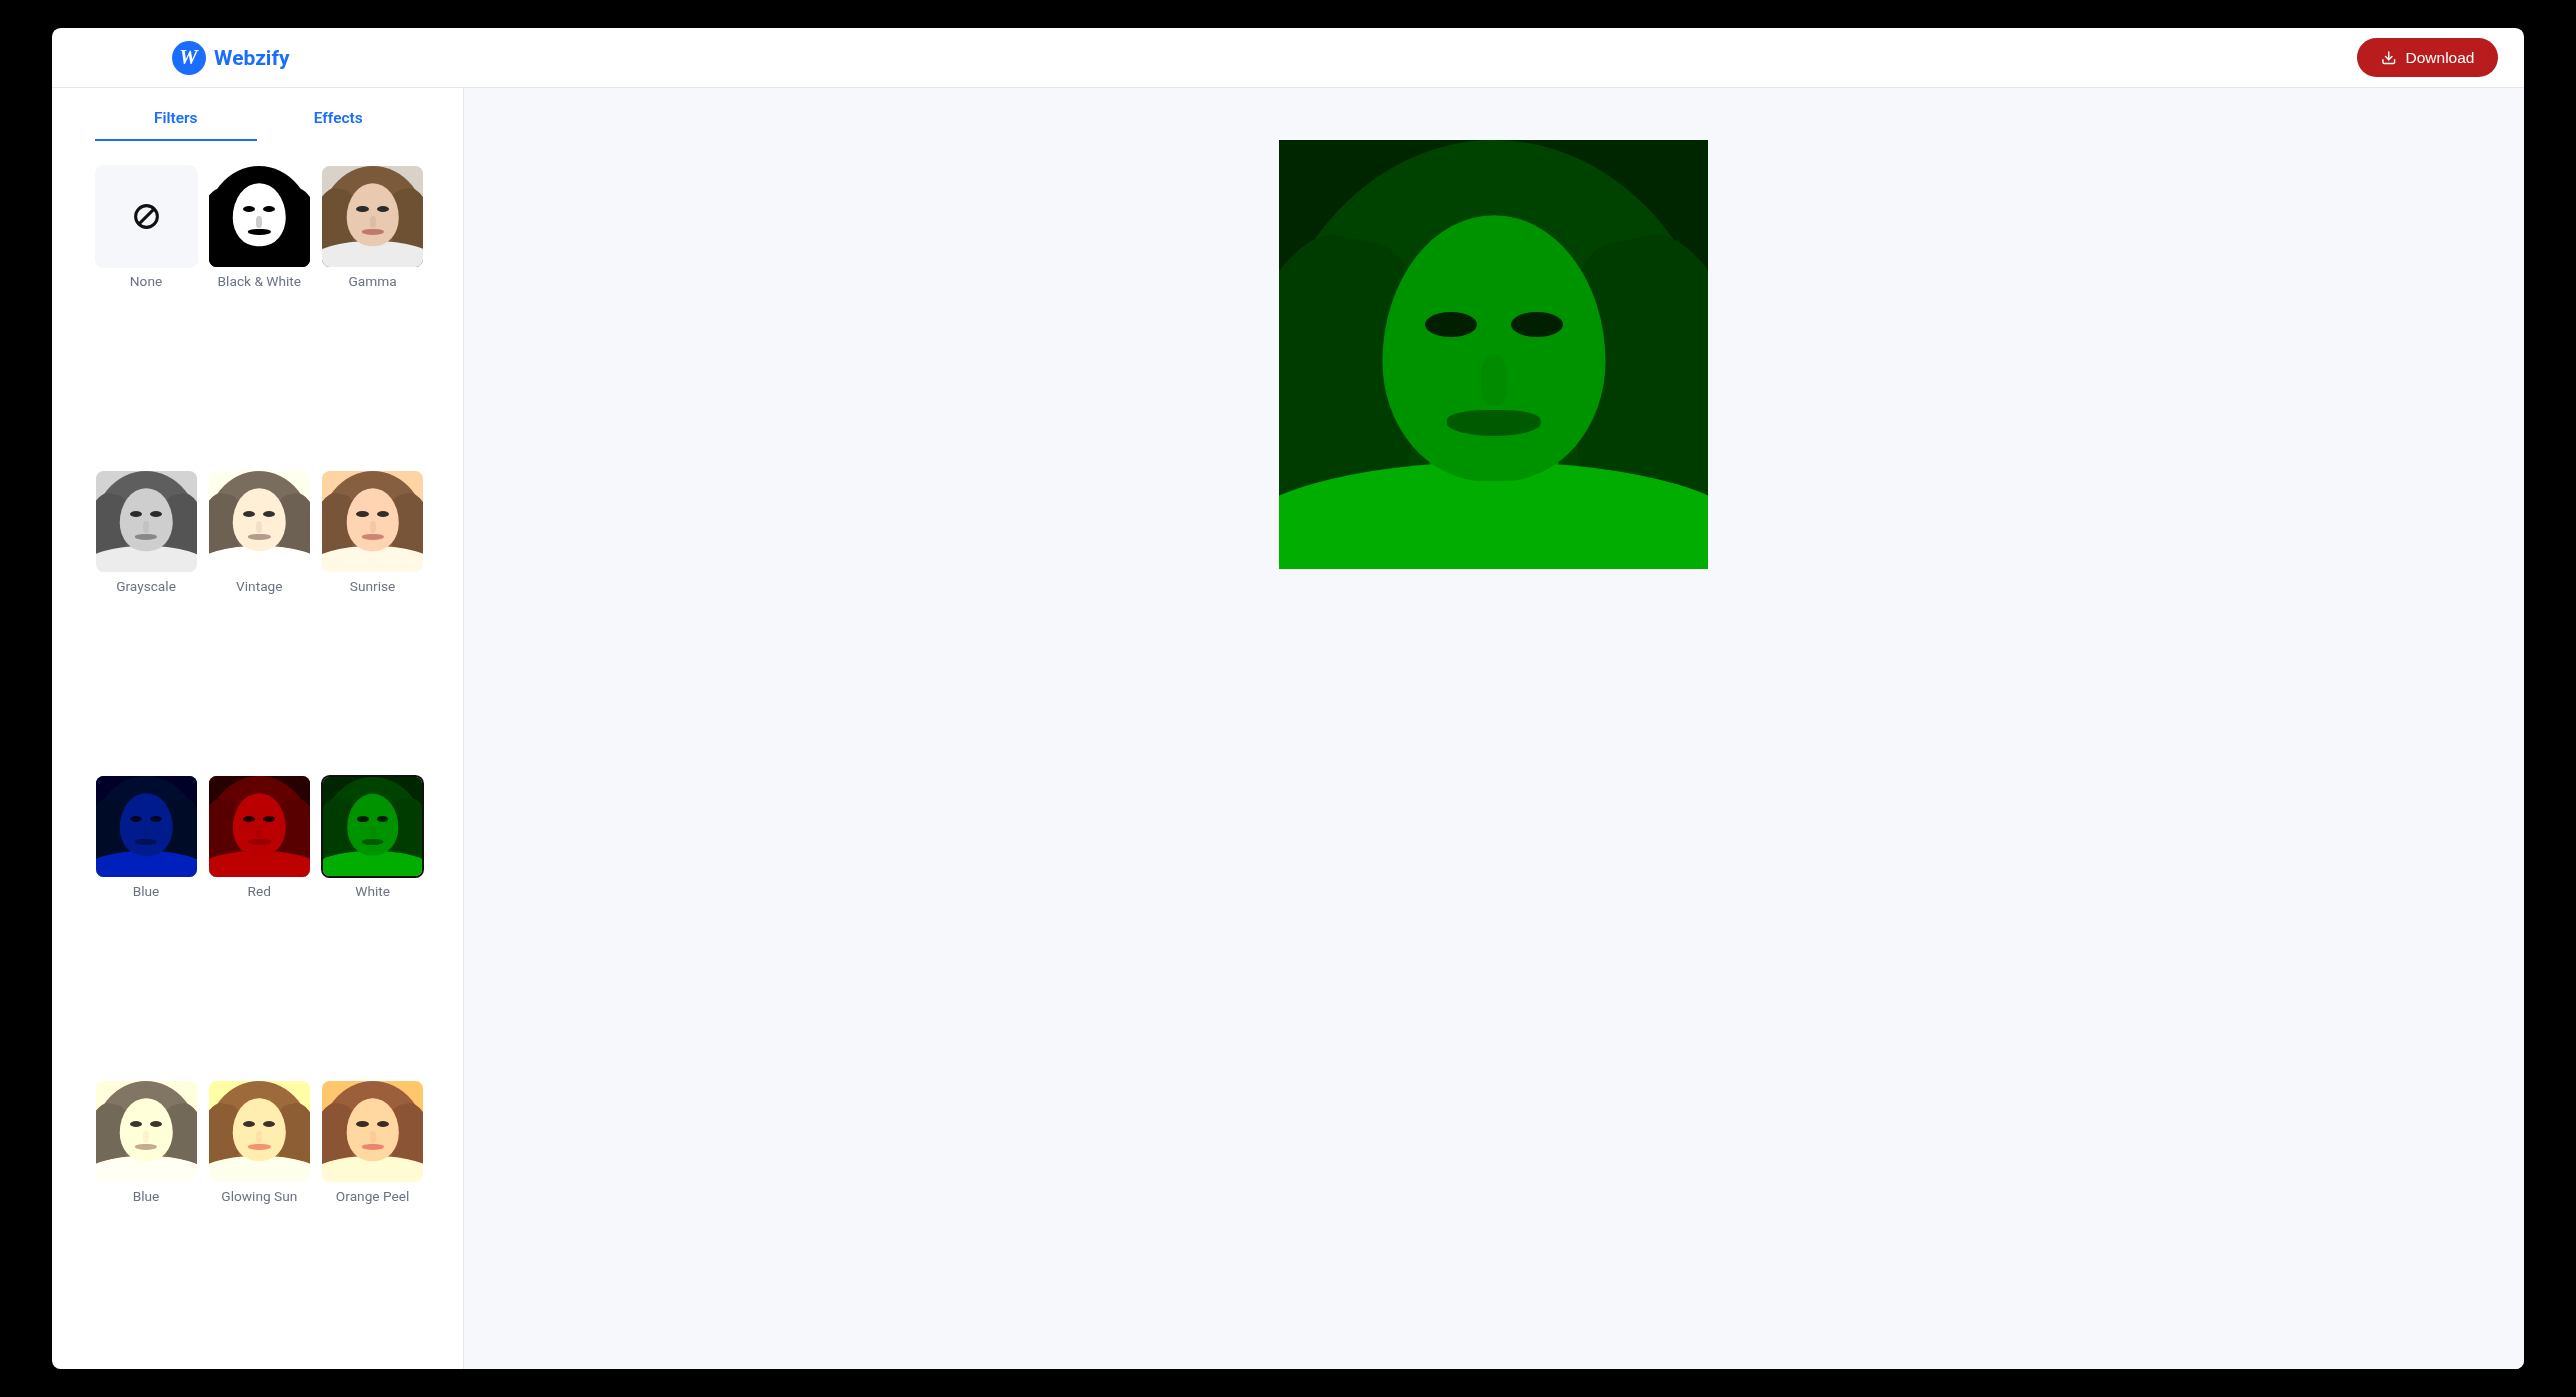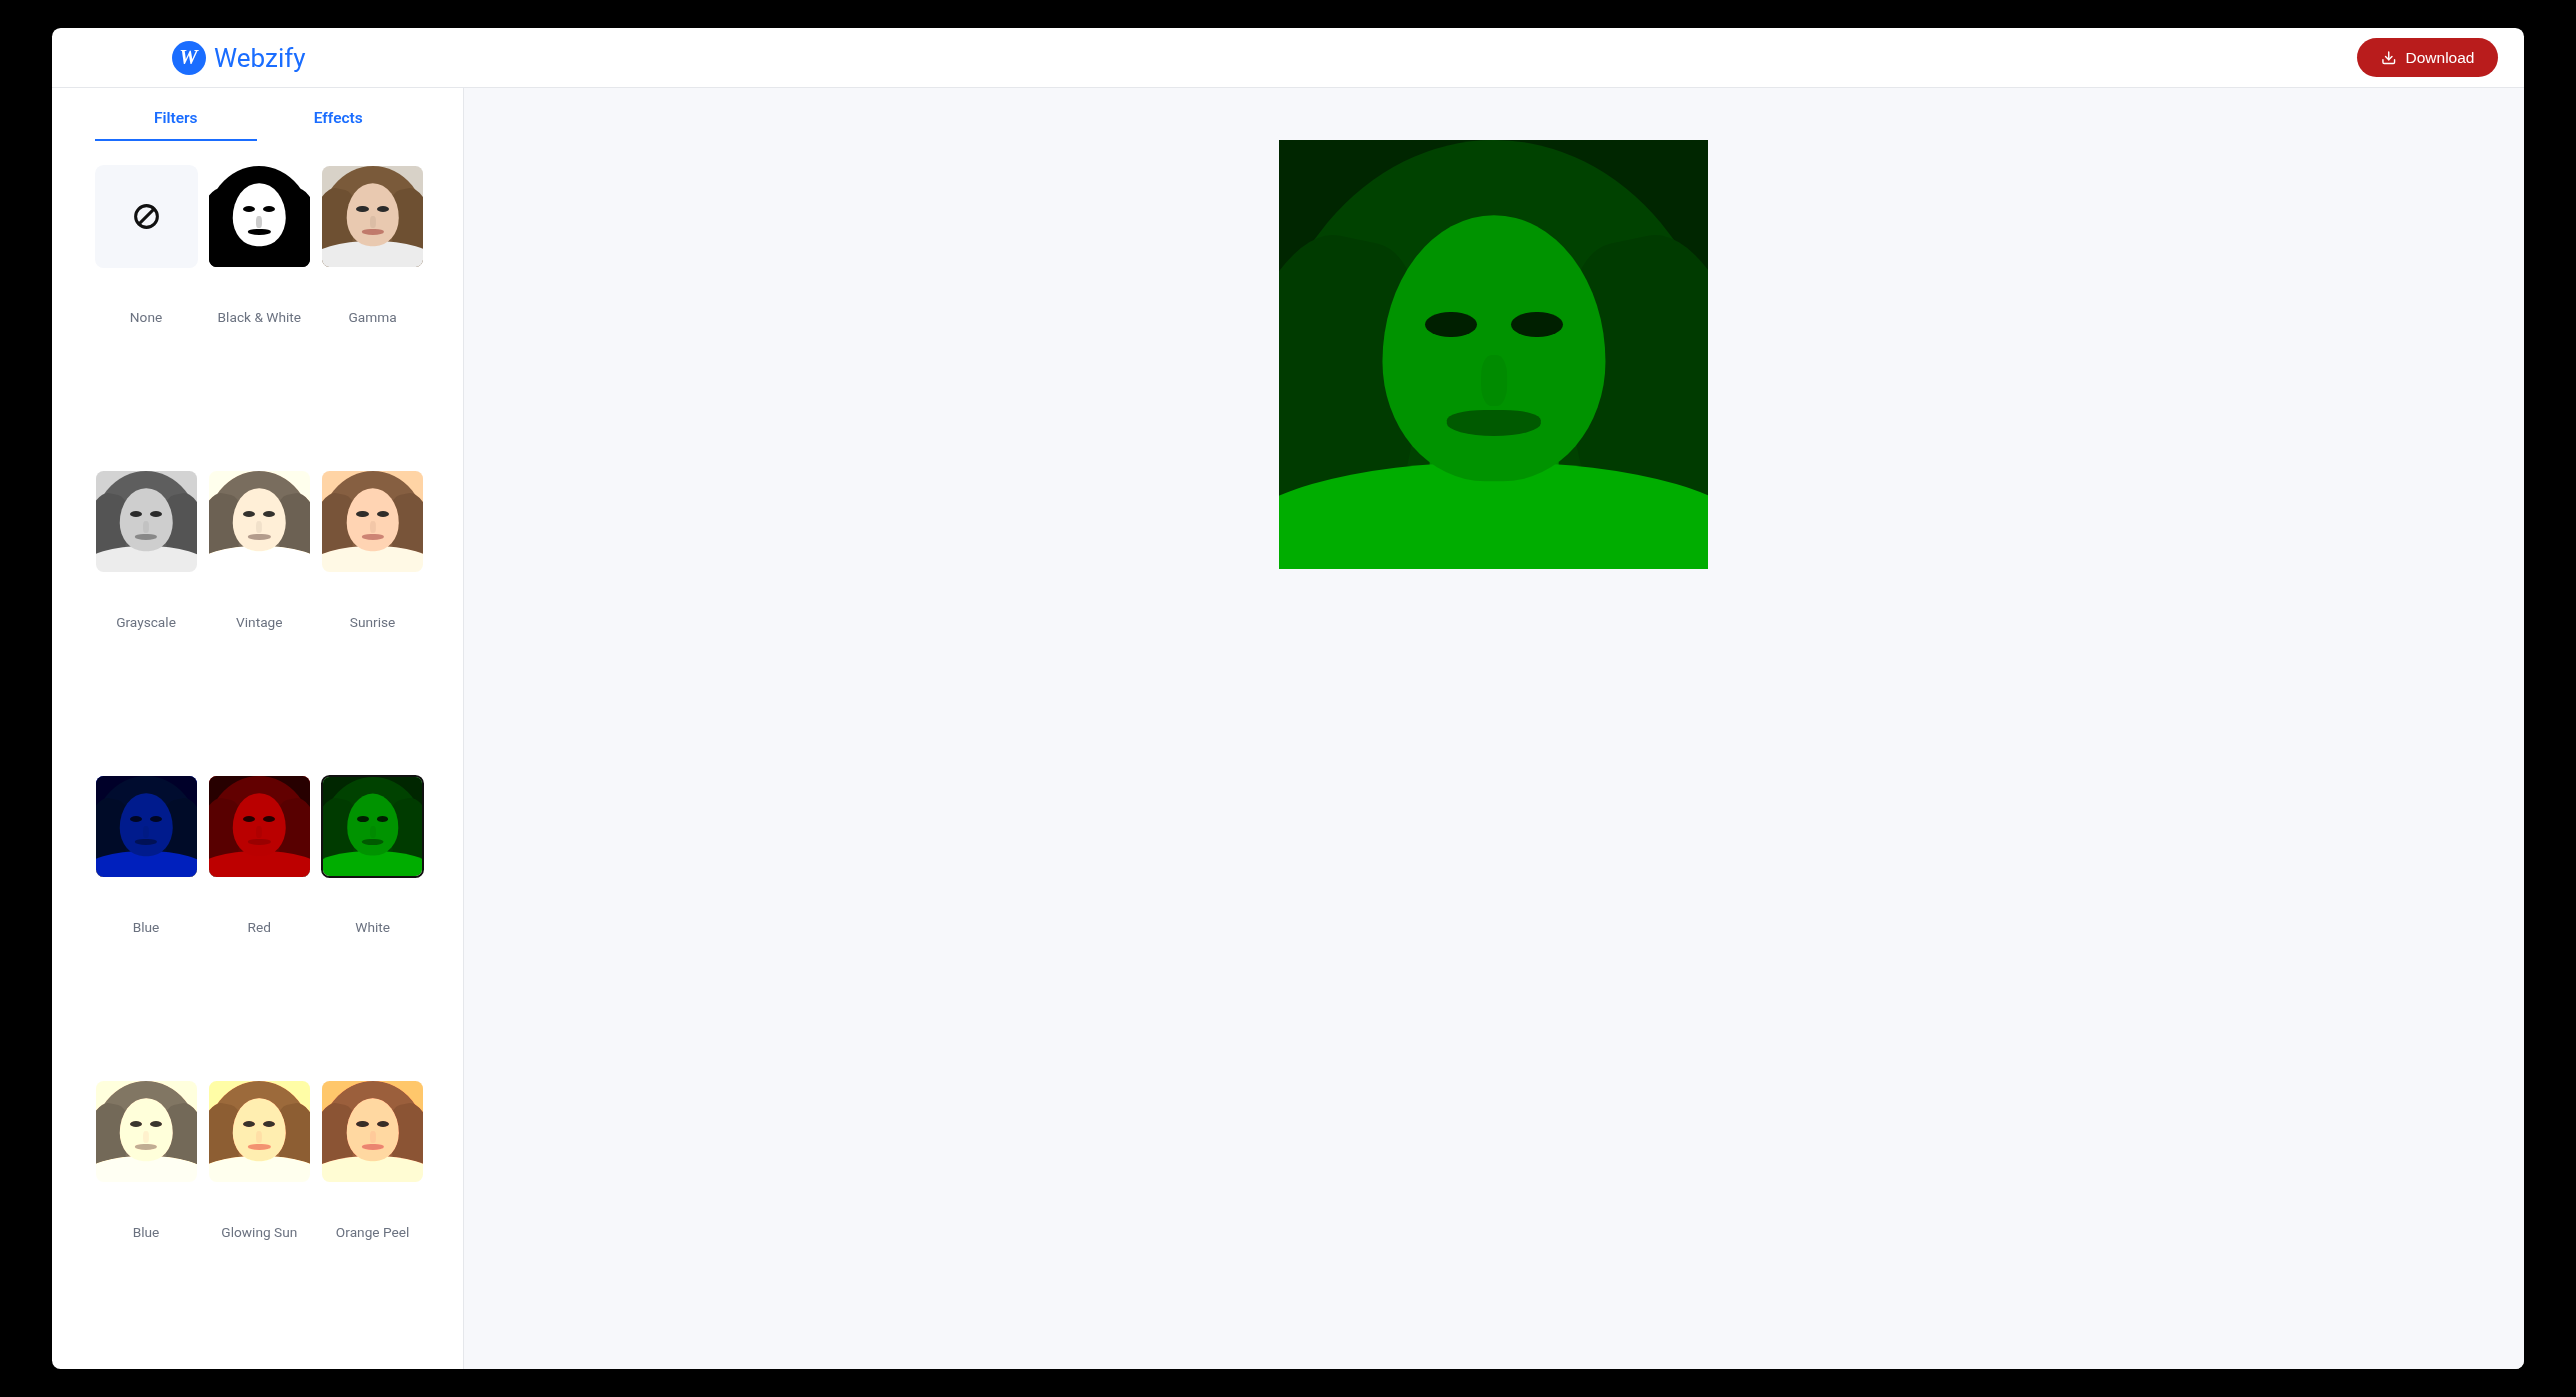--- a/index.html
+++ b/index.html
@@ -41,22 +41,22 @@
     display: flex;
     align-items: center;
     justify-content: center;
     color: #fff;
     font-family: Georgia, serif;
     font-style: italic;
     font-size: 20.6px;
     font-weight: bold;
   }
   .logo-text {
-    font-size: 26px;
-    font-weight: 400;
+    font-size: 21px;
+    font-weight: 700;
     color: #1a6dff;
   }
   .download-btn {
     display: flex;
     align-items: center;
     gap: 8.6px;
     background: #b91c1c;
     color: #fff;
     border: none;
     padding: 10.3px 24px;
@@ -119,21 +119,20 @@
     overflow: hidden;
     border: 1.7px solid transparent;
   }
   .filter-item.selected .thumb {
     border: 2.6px solid #111;
   }
   .thumb-label {
     font-size: 13.7px;
     color: #6b7280;
     white-space: nowrap;
-    margin-top: 36px;
   }
   .thumb.none {
     background: #f5f7fb;
     display: flex;
     align-items: center;
     justify-content: center;
   }
   .thumb.none svg { width: 29px; height: 29px; color: #111; }
   .portrait {
     width: 100%;

